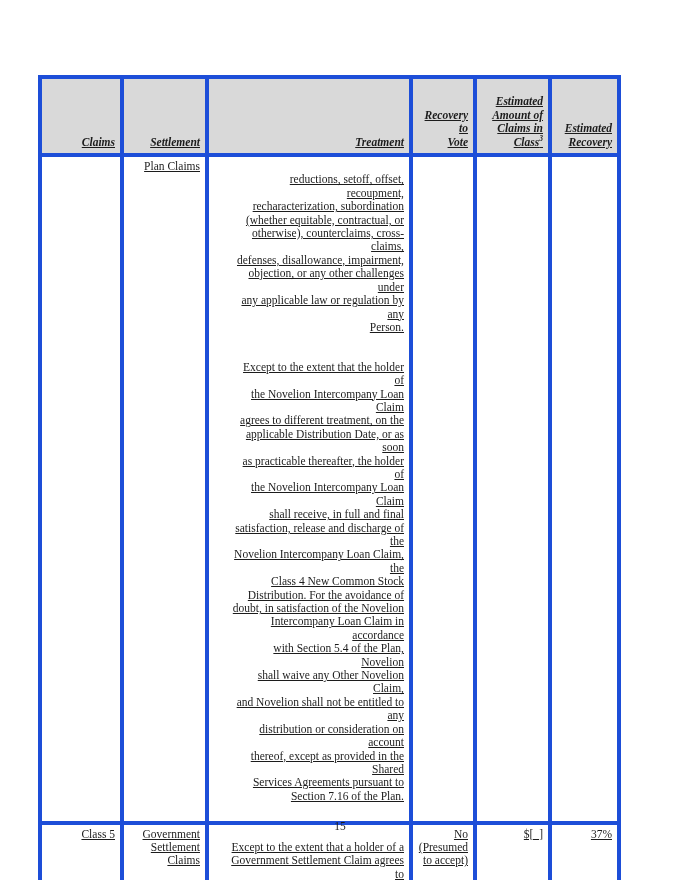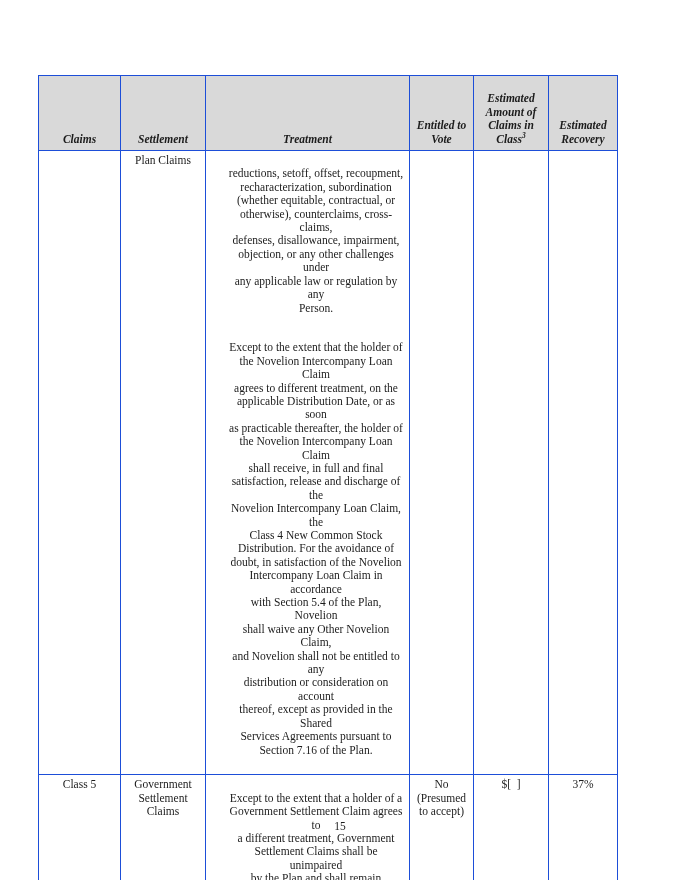--- a/index.html
+++ b/index.html
@@ -15,28 +15,29 @@
   table.claims-table {
     position: absolute;
     left: 38px;
     top: 75px;
     width: 579px;
     border-collapse: collapse;
     table-layout: fixed;
   }
   table.claims-table th,
   table.claims-table td {
-    border: 1px solid #1d4ed8;
+    border: 4px solid #1d4ed8;
     padding: 3px 5px 4px 5px;
     font-size: 11.5px;
     line-height: 13.4px;
-    text-align: center;
+    text-align: right;
     vertical-align: top;
     white-space: pre-line;
     overflow: hidden;
+    text-decoration: underline;
   }
   table.claims-table th {
     background: #d9d9d9;
     font-weight: bold;
     font-style: italic;
     vertical-align: bottom;
     font-size: 11.5px;
   }
   thead tr { height: 65px; }
   tr.row-loan-claims { height: 403px; }
@@ -76,21 +77,21 @@
         <th>
           <span>Claims</span>
         </th>
         <th>
           <span>Settlement</span>
         </th>
         <th>
           <span>Treatment</span>
         </th>
         <th>
-          <span>Entitled to
+          <span>Recovery to
 Vote</span>
         </th>
         <th>
           <span>Estimated
 Amount of
 Claims in
 Class</span><sup class="fn">3</sup>
         </th>
         <th>
           <span>Estimated

